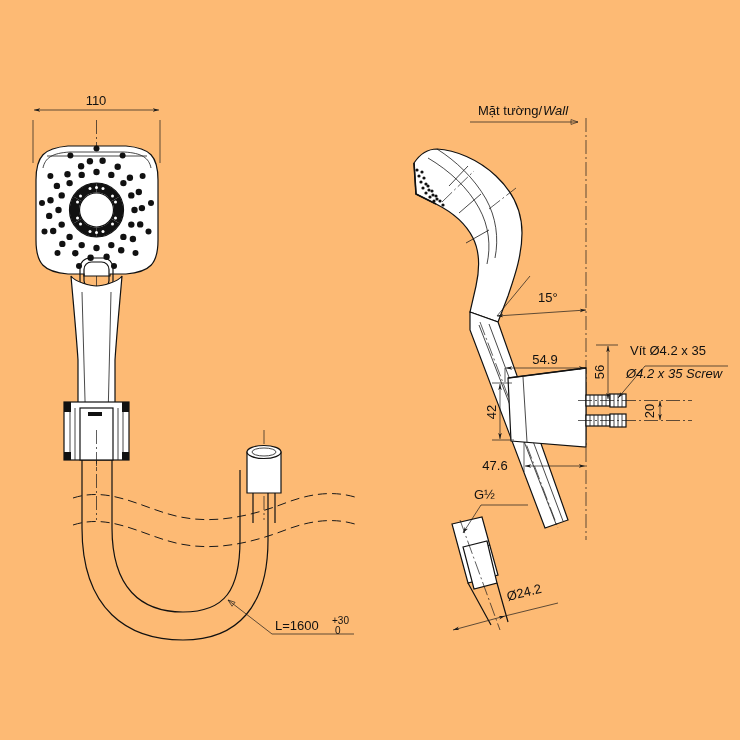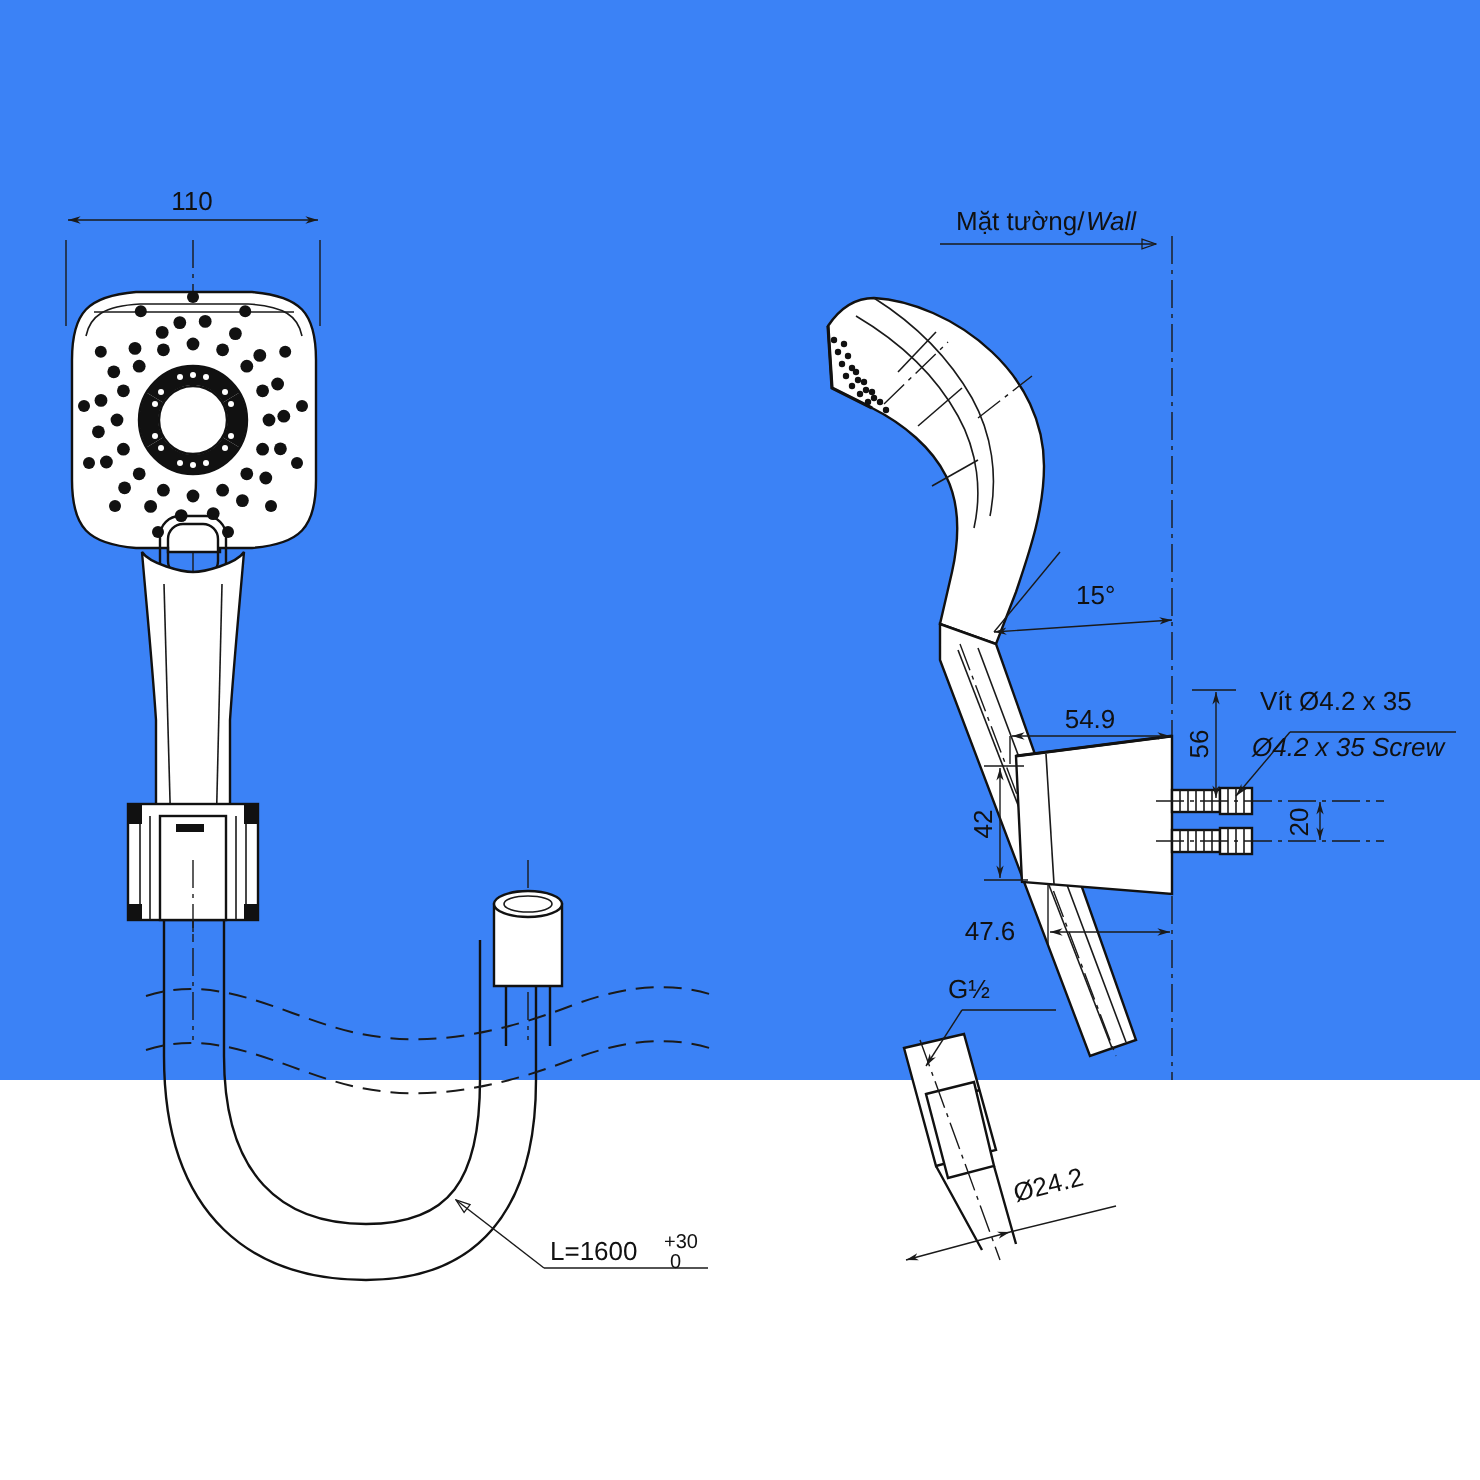--- a/index.html
+++ b/index.html
@@ -10,22 +10,22 @@
   body {
     width: 740px;
     height: 740px;
     font-family: "Liberation Sans", sans-serif;
     color: #1a1a1a;
     overflow: hidden;
   }
   #drawing-root {
     position: relative;
     width: 740px;
-    height: 540px;
-    background: #3b82f6;
+    height: 740px;
+    background: #fdba74;
   }
   svg#tech-drawing {
     display: block;
     width: 740px;
     height: 740px;
   }
   .ln-thin { stroke: #1a1a1a; fill: none; stroke-width: 0.8; }
   .ln-thick { stroke: #111; fill: none; stroke-width: 1.6; }
   .ln-obj { stroke: #111; fill: #ffffff; stroke-width: 1.2; }
   .ln-obj-nofill { stroke: #111; fill: none; stroke-width: 1.2; }

